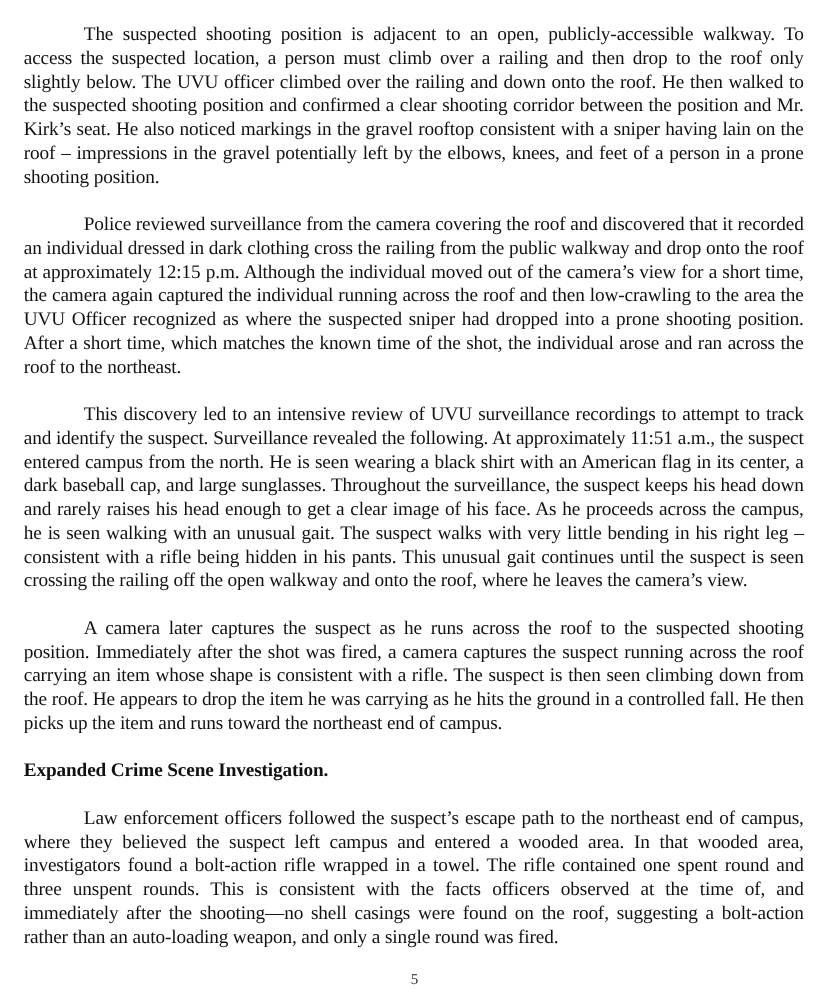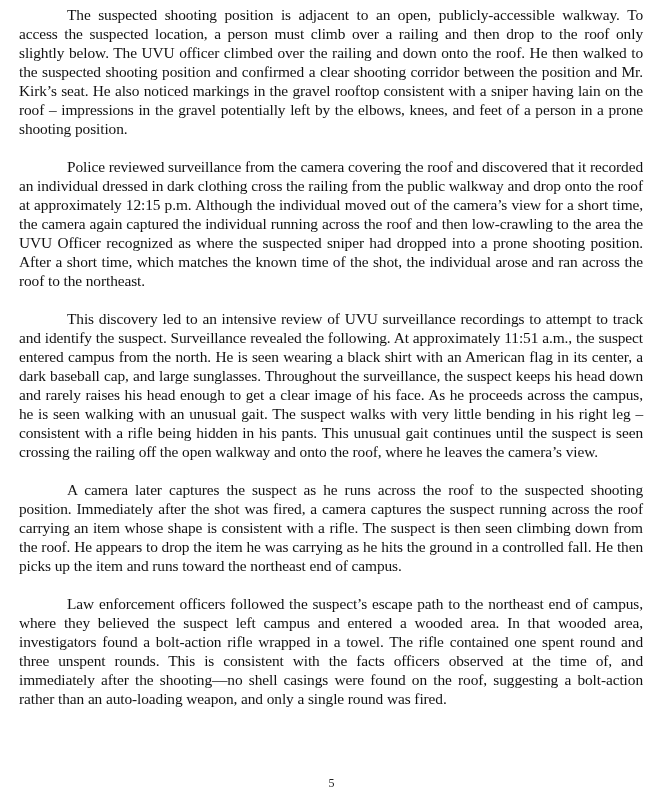--- a/index.html
+++ b/index.html
@@ -11,21 +11,21 @@
       width: 663px;
       height: 805px;
       overflow: hidden;
       position: relative;
       font-family: "Liberation Serif", "DejaVu Serif", serif;
       color: #111111;
     }
     .page {
       position: absolute;
       left: 19px;
-      top: 5px;
+      top: 18px;
       width: 624px;
     }
     .para {
       margin: 0 0 19px 0;
       font-size: 15.4px;
       line-height: 19px;
       text-align: justify;
       text-indent: 48px;
       letter-spacing: -0.1px;
     }
@@ -48,16 +48,17 @@
     }
   </style>
 </head>
 <body>
 
 <div class="page">
   <p class="para">The suspected shooting position is adjacent to an open, publicly-accessible walkway. To access the suspected location, a person must climb over a railing and then drop to the roof only slightly below. The UVU officer climbed over the railing and down onto the roof. He then walked to the suspected shooting position and confirmed a clear shooting corridor between the position and Mr. Kirk’s seat. He also noticed markings in the gravel rooftop consistent with a sniper having lain on the roof – impressions in the gravel potentially left by the elbows, knees, and feet of a person in a prone shooting position.</p>
   <p class="para">Police reviewed surveillance from the camera covering the roof and discovered that it recorded an individual dressed in dark clothing cross the railing from the public walkway and drop onto the roof at approximately 12:15 p.m. Although the individual moved out of the camera’s view for a short time, the camera again captured the individual running across the roof and then low-crawling to the area the UVU Officer recognized as where the suspected sniper had dropped into a prone shooting position. After a short time, which matches the known time of the shot, the individual arose and ran across the roof to the northeast.</p>
   <p class="para">This discovery led to an intensive review of UVU surveillance recordings to attempt to track and identify the suspect. Surveillance revealed the following. At approximately 11:51 a.m., the suspect entered campus from the north. He is seen wearing a black shirt with an American flag in its center, a dark baseball cap, and large sunglasses. Throughout the surveillance, the suspect keeps his head down and rarely raises his head enough to get a clear image of his face. As he proceeds across the campus, he is seen walking with an unusual gait. The suspect walks with very little bending in his right leg – consistent with a rifle being hidden in his pants. This unusual gait continues until the suspect is seen crossing the railing off the open walkway and onto the roof, where he leaves the camera’s view.</p>
   <p class="para">A camera later captures the suspect as he runs across the roof to the suspected shooting position. Immediately after the shot was fired, a camera captures the suspect running across the roof carrying an item whose shape is consistent with a rifle. The suspect is then seen climbing down from the roof. He appears to drop the item he was carrying as he hits the ground in a controlled fall. He then picks up the item and runs toward the northeast end of campus.</p>
+  <h2 class="heading">Expanded Crime Scene Investigation.</h2>
   <p class="para">Law enforcement officers followed the suspect’s escape path to the northeast end of campus, where they believed the suspect left campus and entered a wooded area. In that wooded area, investigators found a bolt-action rifle wrapped in a towel. The rifle contained one spent round and three unspent rounds. This is consistent with the facts officers observed at the time of, and immediately after the shooting—no shell casings were found on the roof, suggesting a bolt-action rather than an auto-loading weapon, and only a single round was fired.</p>
 </div>
 
 <div class="page-number">5</div>
 
 </body></html>

